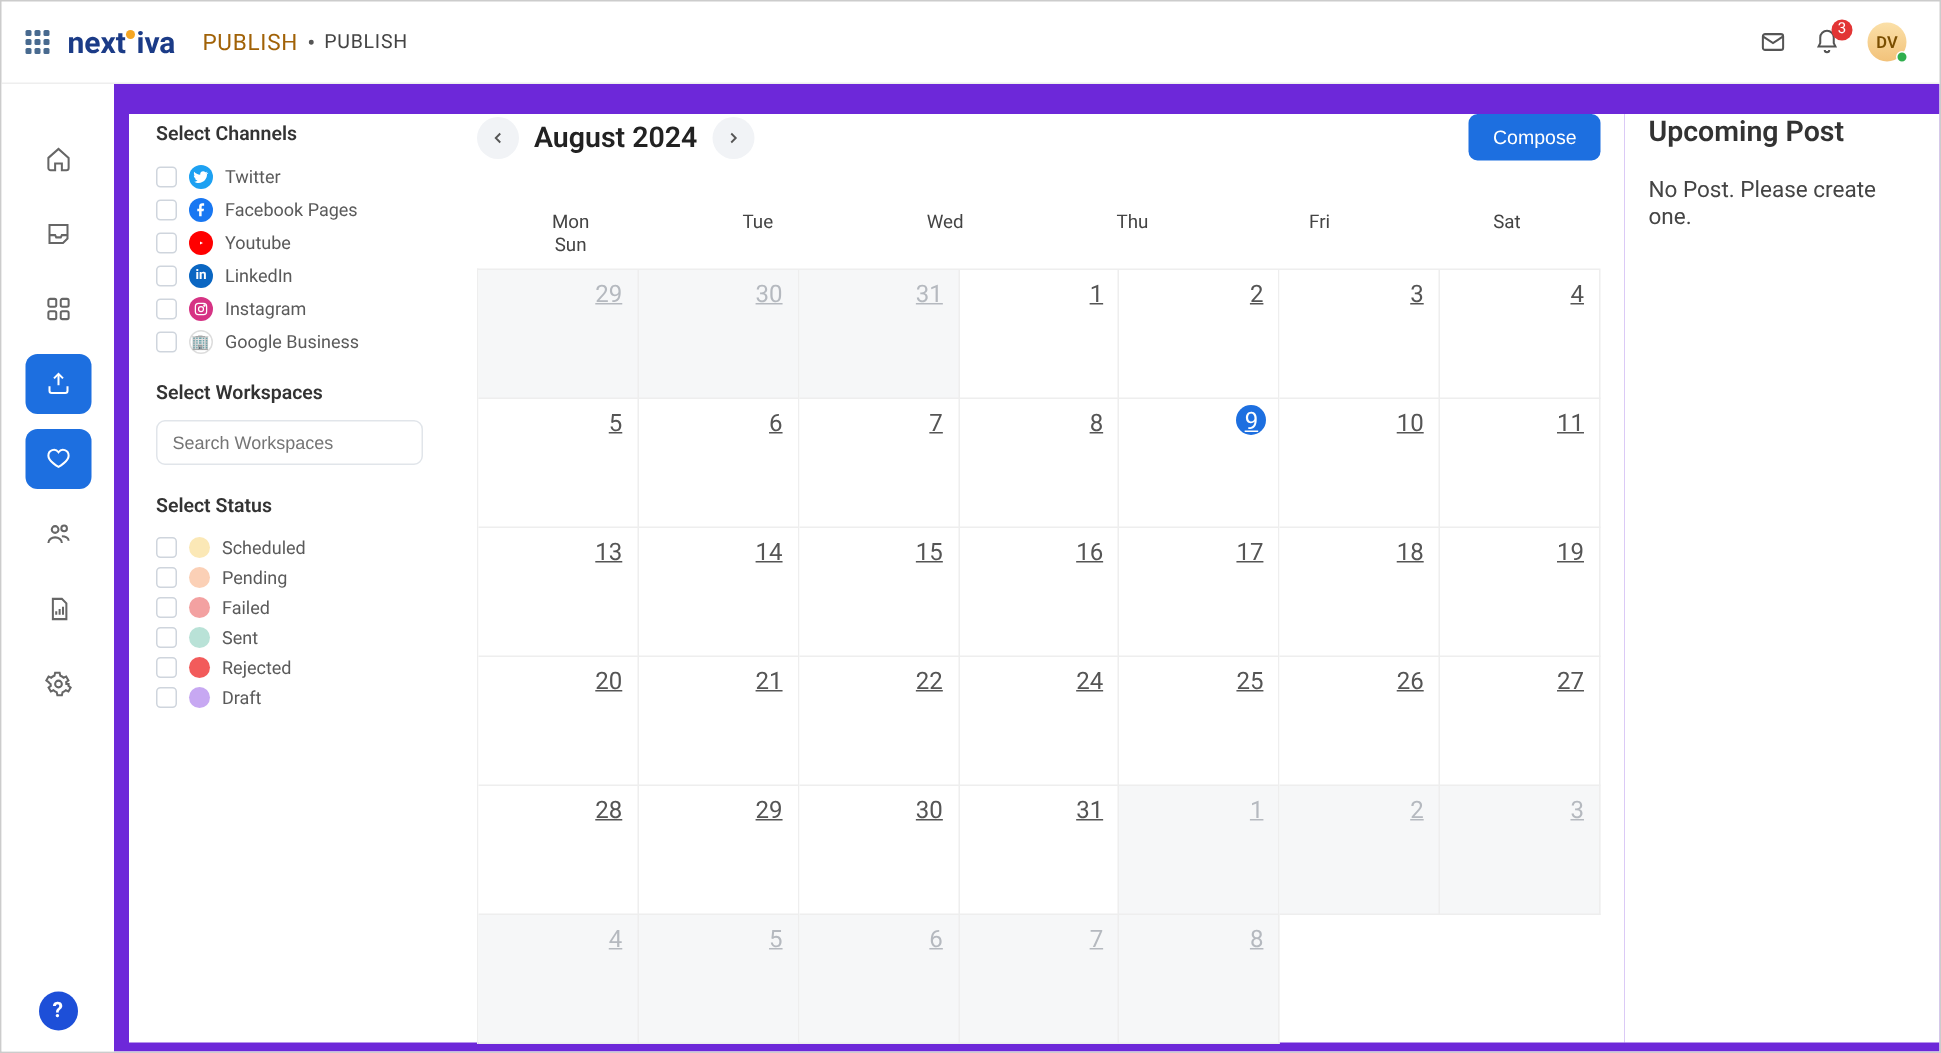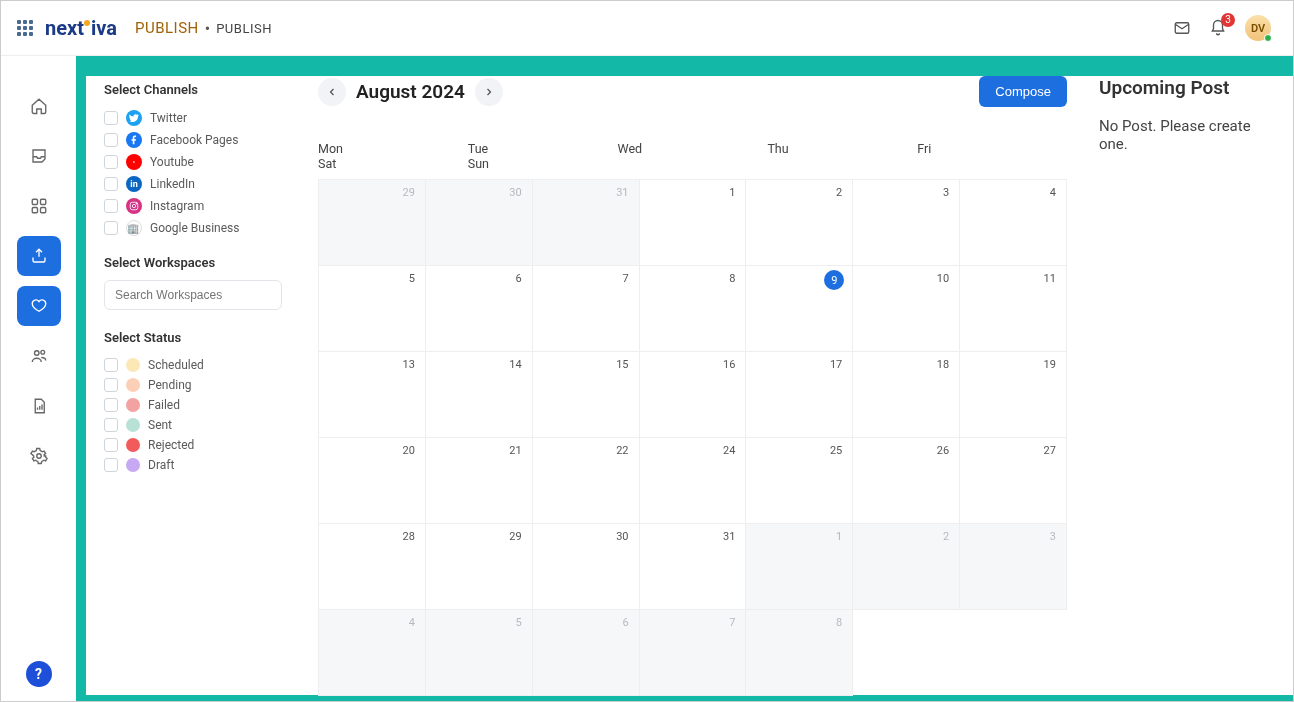--- a/index.html
+++ b/index.html
@@ -52,45 +52,45 @@
     padding-top:30px;
     gap:10px;
     position:relative;
   }
   .rail-item {
     width:44px;height:40px;border-radius:8px;display:flex;align-items:center;justify-content:center;color:#666;cursor:pointer;
   }
   .rail-item.active { background:#1d6fe0; color:#fff; }
   .help-bubble { position:absolute; bottom:14px; width:26px;height:26px;border-radius:13px;background:#1d4fd8;color:#fff;display:flex;align-items:center;justify-content:center;font-weight:700;font-size:14px;}
   
-  .content-wrap { flex:1; display:flex; background:#14b8a6; padding-top:20px; padding-bottom:6px; padding-right:0;}
+  .content-wrap { flex:1; display:flex; background:#6d28d9; padding-top:20px; padding-bottom:6px; padding-right:0;}
   .panel { background:#fff; }
   .filter-panel {
     width:210px;
     padding:0 14px 14px 18px;
     margin-left:10px;
   }
   .filter-panel h4 { font-size:13px; font-weight:600; color:#333; margin:6px 0 10px 0; }
   .chk-row { display:flex; align-items:center; gap:8px; font-size:12px; color:#5a5a5a; padding:3px 0; cursor:pointer;}
   .chk { width:14px;height:14px;border:1px solid #cfd5dd;border-radius:3px;background:#fff; flex-shrink:0;}
   .ch-ico { width:16px;height:16px;border-radius:8px;display:flex;align-items:center;justify-content:center;flex-shrink:0;}
   .ws-search { margin-top:8px; }
   .ws-search input { width:100%; border:1px solid #e1e5ea; border-radius:6px; padding:7px 10px; font-size:12px; background:#fff;}
   .status-dot { width:14px;height:14px;border-radius:7px;flex-shrink:0;}
   
   .calendar-panel { flex:1; padding:0 16px 10px 22px; min-width:0;}
   .cal-header { display:flex; align-items:center; gap:10px; margin-bottom:26px;}
   .nav-circle { width:28px;height:28px;border-radius:14px;background:#f1f3f6;display:flex;align-items:center;justify-content:center;color:#555;cursor:pointer;}
   .cal-title { font-size:19px; font-weight:600; color:#222;}
   .compose-btn { margin-left:auto; background:#1d6fe0;color:#fff;border:none;border-radius:6px;padding:8px 16px;font-size:13px;cursor:pointer;}
-  .cal-grid-head { display:grid; grid-template-columns:repeat(5,1fr); font-size:12.5px; color:#444; padding:8px 0;}
+  .cal-grid-head { display:grid; grid-template-columns:repeat(6,1fr); text-align:center; font-size:12.5px; color:#444; padding:8px 0;}
   .cal-grid { display:grid; grid-template-columns:repeat(7,1fr); border-left:1px solid #eee; border-top:1px solid #eee; }
   .cell { height:86px; border-right:1px solid #eee; border-bottom:1px solid #eee; position:relative; background:#fff;}
   .cell.other { background:#f6f7f8; }
-  .cell .num { position:absolute; top:6px; right:10px; font-size:11px; color:#555;}
+  .cell .num { position:absolute; top:6px; right:10px; font-size:16px; color:#555;text-decoration:underline;}
   .cell.other .num { color:#b5b9bf; }
   .cell.today .num { background:#1d6fe0;color:#fff;width:20px;height:20px;border-radius:10px;display:flex;align-items:center;justify-content:center;top:4px;right:8px;}
   
   .upcoming-panel { width:210px; padding:0 16px; }
   .upcoming-panel h4 { font-size:19px; font-weight:600; margin-bottom:18px;}
   .upcoming-panel .empty { font-size:15px; color:#444; text-align:left;}
   svg { display:block; }
 </style>
 </head>
 <body>

